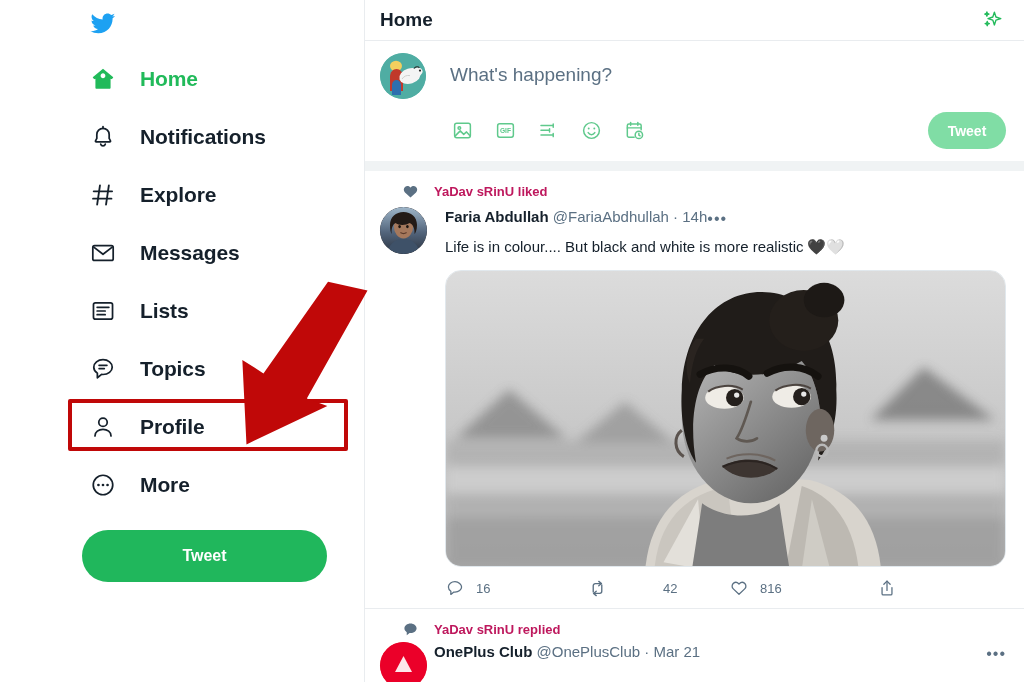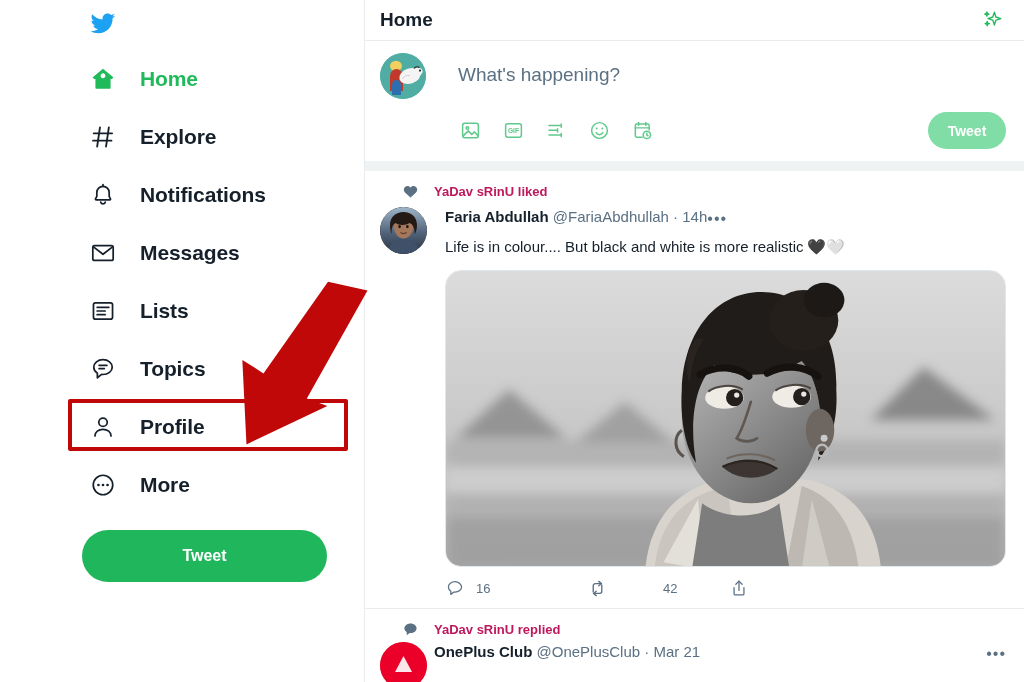--- a/index.html
+++ b/index.html
@@ -85,21 +85,21 @@
     display: flex;
     padding: 12px 18px 12px 15px;
     border-bottom: 10px solid #f0f3f4;
   }
   .avatar {
     width: 46px; height: 46px; border-radius: 50%;
     flex: 0 0 46px;
     overflow: hidden;
     background: #5ab3a8;
   }
-  .compose-body { flex: 1 1 auto; margin-left: 32px; }
+  .compose-body { flex: 1 1 auto; margin-left: 24px; }
   .compose-placeholder {
     font-size: 19px; color: #5b7083;
     padding-top: 11px;
   }
   .compose-tools {
     display: flex; align-items: center; justify-content: space-between;
     margin-top: 26px;
   }
   .tool-icons { display: flex; align-items: center; gap: 19px; }
   .tool-icon { width: 24px; height: 24px; display: flex; align-items: center; justify-content: center; cursor: pointer; }
@@ -178,39 +178,39 @@
         <span class="nav-icon">
           <svg width="26" height="26" viewBox="0 0 24 24" fill="#21ba5a">
             <path d="M12 2.5 2.8 10.2c-.3.25-.3.72 0 .97l1.1.9c.2.17.5.17.7 0l.4-.33V20c0 .55.45 1 1 1h12c.55 0 1-.45 1-1v-8.26l.4.33c.2.17.5.17.7 0l1.1-.9c.3-.25.3-.72 0-.97L12 2.5zm0 4.3c1.2 0 2.2 1 2.2 2.2s-1 2.2-2.2 2.2-2.2-1-2.2-2.2 1-2.2 2.2-2.2z"></path>
           </svg>
         </span>
         <span class="nav-label">Home</span>
       </div>
 
       <div class="nav-item">
         <span class="nav-icon">
+          <svg width="26" height="26" viewBox="0 0 24 24" fill="none" stroke="#15202b" stroke-width="1.6" stroke-linecap="round" stroke-linejoin="round">
+            <path d="M18.3 16.5H5.7c-.5 0-.8-.5-.6-.9l1.2-2.3V9.6c0-3.1 2.5-5.6 5.7-5.6s5.7 2.5 5.7 5.6v3.7l1.2 2.3c.2.4-.1.9-.6.9z"></path>
+            <path d="M9.9 18.6a2.2 2.2 0 0 0 4.2 0"></path>
+            <line x1="12" y1="2.4" x2="12" y2="4"></line>
+          </svg>
+        </span>
+        <span class="nav-label">Notifications</span>
+      </div>
+
+      <div class="nav-item">
+        <span class="nav-icon">
           <svg width="26" height="26" viewBox="0 0 24 24" fill="none" stroke="#15202b" stroke-width="1.7" stroke-linecap="round">
             <line x1="9.2" y1="3.2" x2="6.6" y2="20.8"></line>
             <line x1="17.4" y1="3.2" x2="14.8" y2="20.8"></line>
             <line x1="3.4" y1="8.6" x2="20.4" y2="8.6"></line>
             <line x1="2.8" y1="15.4" x2="19.8" y2="15.4"></line>
           </svg>
         </span>
         <span class="nav-label">Explore</span>
-      </div>
-
-      <div class="nav-item">
-        <span class="nav-icon">
-          <svg width="26" height="26" viewBox="0 0 24 24" fill="none" stroke="#15202b" stroke-width="1.6" stroke-linecap="round" stroke-linejoin="round">
-            <path d="M18.3 16.5H5.7c-.5 0-.8-.5-.6-.9l1.2-2.3V9.6c0-3.1 2.5-5.6 5.7-5.6s5.7 2.5 5.7 5.6v3.7l1.2 2.3c.2.4-.1.9-.6.9z"></path>
-            <path d="M9.9 18.6a2.2 2.2 0 0 0 4.2 0"></path>
-            <line x1="12" y1="2.4" x2="12" y2="4"></line>
-          </svg>
-        </span>
-        <span class="nav-label">Notifications</span>
       </div>
 
       <div class="nav-item">
         <span class="nav-icon">
           <svg width="26" height="26" viewBox="0 0 24 24" fill="none" stroke="#15202b" stroke-width="1.6" stroke-linejoin="round">
             <rect x="2.6" y="5.2" width="18.8" height="13.6" rx="1.6"></rect>
             <path d="M3.2 6.4 12 13.2l8.8-6.8"></path>
           </svg>
         </span>
         <span class="nav-label">Messages</span>
@@ -480,20 +480,28 @@
                 <svg width="19" height="19" viewBox="0 0 24 24" fill="none" stroke="#5b7083" stroke-width="1.7" stroke-linecap="round" stroke-linejoin="round">
                   <path d="M6.6 16.4V8.4a2.6 2.6 0 0 1 2.6-2.6h7.2"></path>
                   <path d="M13.6 3 17 5.8 13.6 8.6"></path>
                   <path d="M17.4 7.6v8a2.6 2.6 0 0 1-2.6 2.6H7.6"></path>
                   <path d="M10.4 21 7 18.2 10.4 15.4"></path>
                 </svg>
               </span>
               <span class="a-count">42</span>
             </div>
 
+            <div class="action act-like">
+              <span class="a-icon">
+                <svg width="18" height="18" viewBox="0 0 24 24" fill="none" stroke="#5b7083" stroke-width="1.7" stroke-linejoin="round">
+                  <path d="M12 20.4 4.4 13.2C2.1 11 2.3 7.4 4.8 5.5c2.1-1.6 5-1.1 6.8.8l.4.5.4-.5c1.8-1.9 4.7-2.4 6.8-.8 2.5 1.9 2.7 5.5.4 7.7z"></path>
+                </svg>
+              </span>
+              <span class="a-count">816</span>
+            </div>
 
             <div class="action">
               <span class="a-icon">
                 <svg width="18" height="18" viewBox="0 0 24 24" fill="none" stroke="#5b7083" stroke-width="1.7" stroke-linecap="round" stroke-linejoin="round">
                   <path d="M5.4 11.4v8.2a1.6 1.6 0 0 0 1.6 1.6h10a1.6 1.6 0 0 0 1.6-1.6v-8.2"></path>
                   <path d="M12 2.8v12.4"></path>
                   <path d="M7.8 7 12 2.8 16.2 7"></path>
                 </svg>
               </span>
             </div>

